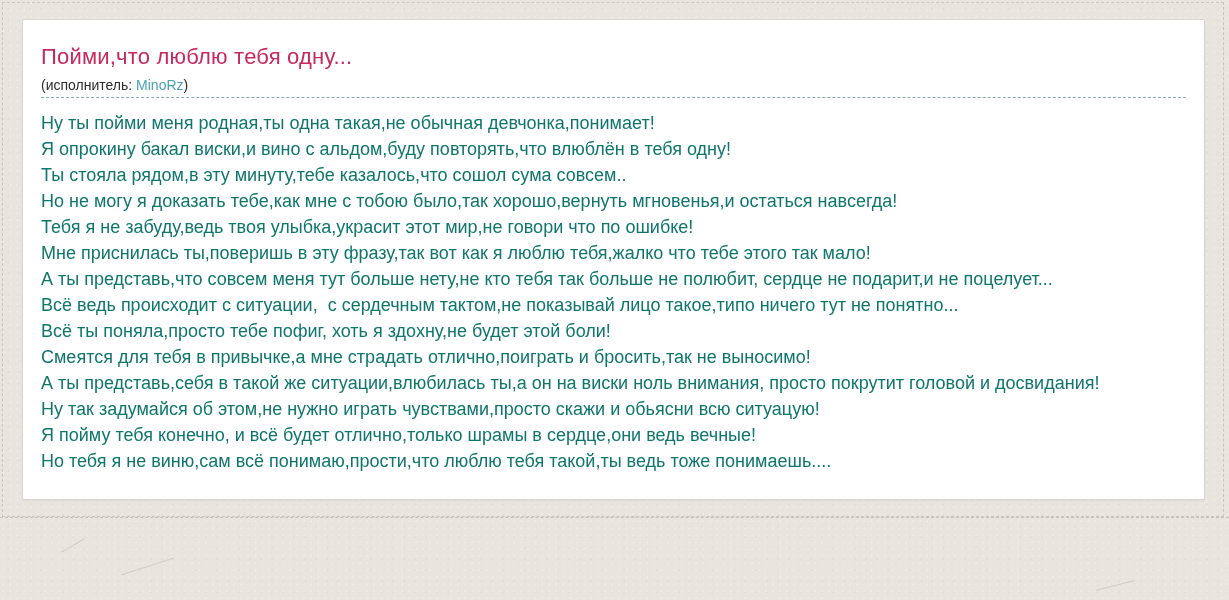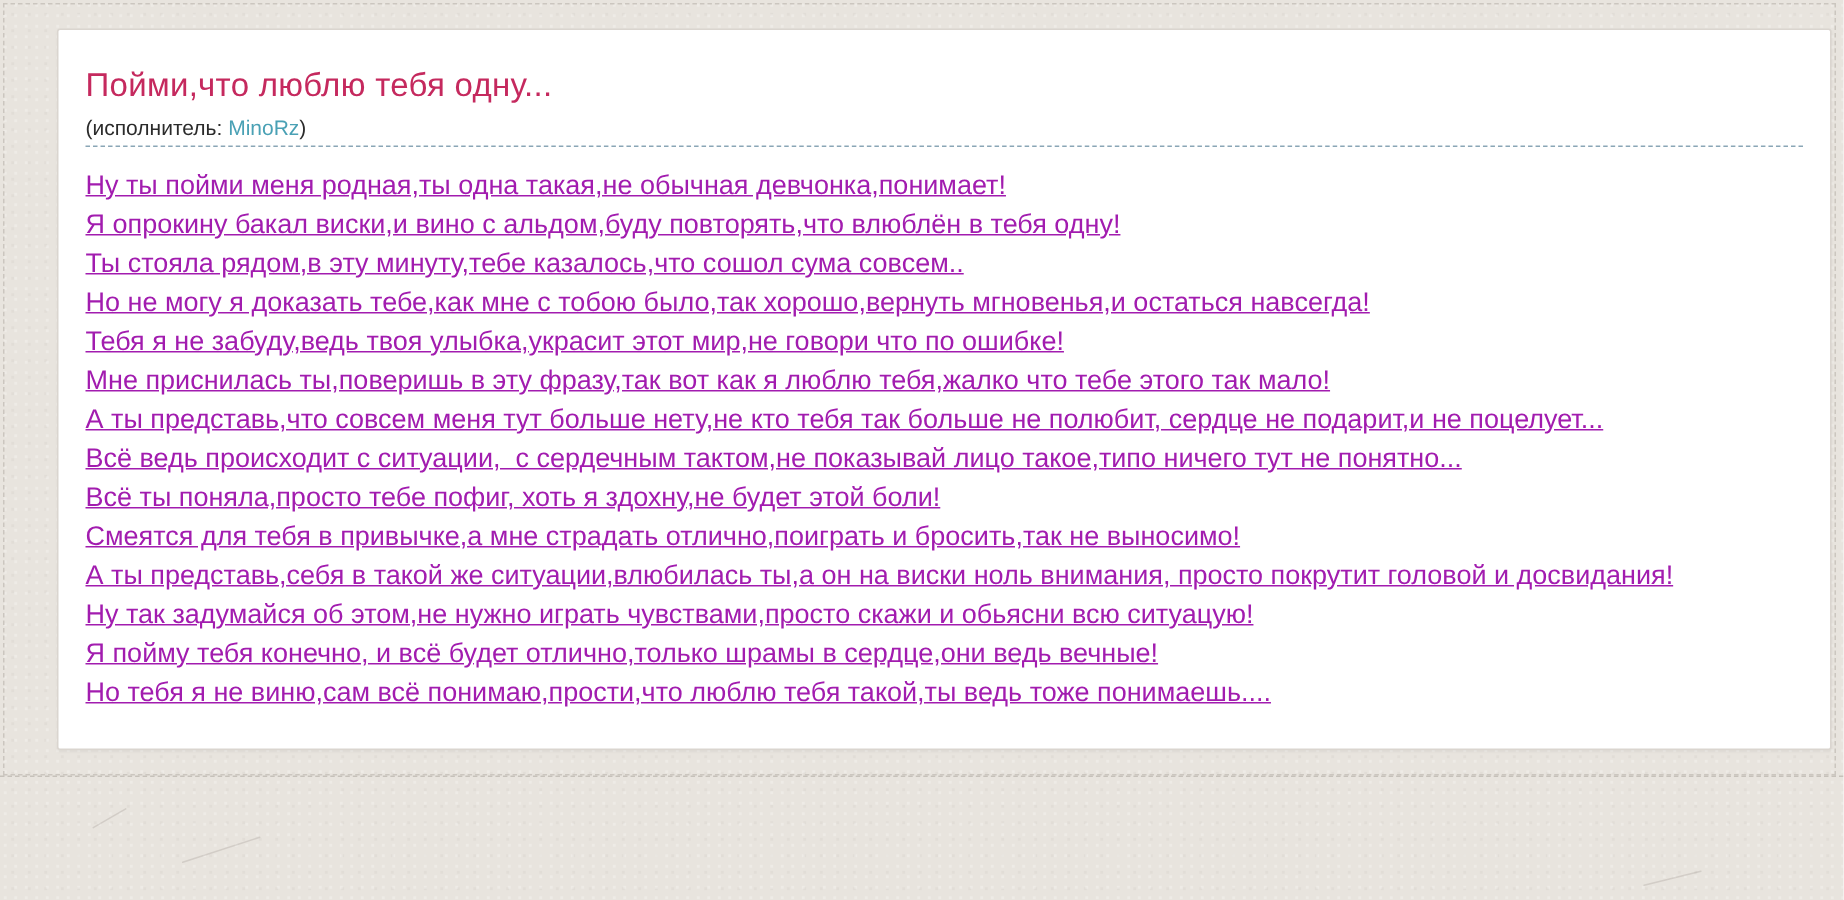--- a/index.html
+++ b/index.html
@@ -48,21 +48,21 @@
     height: 1px;
     border-radius: 1px;
   }
   .scratch.s1 { left: 120px; top: 566px; width: 55px; transform: rotate(-18deg); }
   .scratch.s2 { left: 60px;  top: 545px; width: 26px; transform: rotate(-30deg); }
   .scratch.s3 { left: 1095px; top: 585px; width: 40px; transform: rotate(-14deg); }
   .scratch.s4 { left: 1105px; top: 232px; width: 30px; transform: rotate(-65deg); opacity:.6; }
 
   .card {
     position: absolute;
-    left: 38px;
+    left: 22px;
     top: 19px;
     width: 1183px;
     height: 481px;
     background: #ffffff;
     border: 1px solid #dad5cf;
     border-radius: 2px;
     box-shadow: 0 1px 2px rgba(0,0,0,0.05);
     box-sizing: border-box;
   }
   .card-inner {
@@ -87,22 +87,21 @@
   }
   .title-separator {
     margin-top: 4px;
     border-bottom: 1px dashed #8aa6b6;
     height: 0;
   }
   .lyrics {
     margin-top: 12px;
     font-size: 18px;
     line-height: 26px;
-    color: #a21caf;
-    text-decoration: underline;
+    color: #0f766e;
   }
   .lyric-line {
     white-space: pre;   
   }
 </style>
 </head>
 <body>
 
 <div class="paper-bg"></div>
 <div class="perforation"></div>

